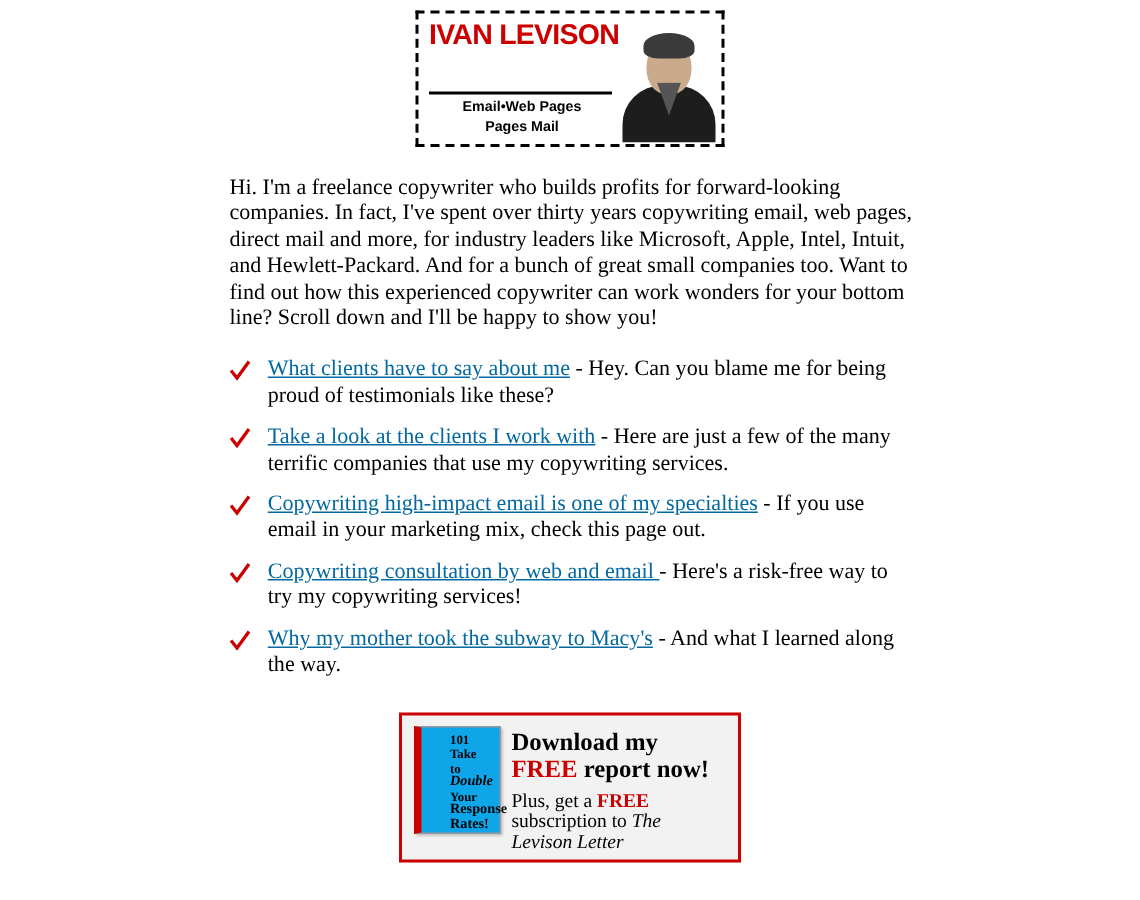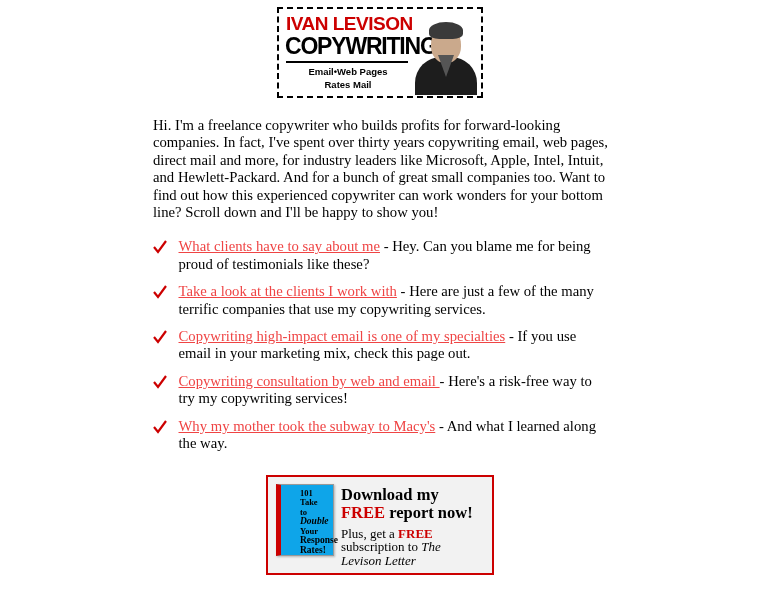--- a/index.html
+++ b/index.html
@@ -155,21 +155,21 @@
     padding-top: 2px;
     text-align: left;
   }
   .bullet svg { display: block; }
   .link-text {
     flex: 1;
     font-size: 14.7px;
     line-height: 17.4px;
   }
   .link-text a {
-    color: #ef4444;
+    color: #0369a1;
   }
 
   
   .offer-wrap {
     display: flex;
     justify-content: center;
     margin-top: 22px;
   }
   .offer {
     width: 228px;
@@ -229,24 +229,23 @@
   .oc-l3 .ital { font-style: italic; }
 </style>
 </head>
 <body>
 
 <div class="page">
 
   <div class="masthead-wrap">
     <div class="masthead">
       <div class="mh-name">IVAN LEVISON</div>
-      <div class="mh-word">COPYWRITING</div>
       <div class="mh-rule"></div>
       <div class="mh-sub1">Email•Web Pages</div>
-      <div class="mh-sub2">Rates Mail</div>
+      <div class="mh-sub2">Pages Mail</div>
       <div class="mh-photo">
         <div class="mh-body"></div>
         <div class="mh-face"></div>
         <div class="mh-hair"></div>
         <div class="mh-collar"></div>
       </div>
     </div>
   </div>
 
   <p class="intro">Hi. I'm a freelance copywriter who builds profits for forward-looking companies. In fact, I've spent over thirty years copywriting email, web pages, direct mail and more, for industry leaders like Microsoft, Apple, Intel, Intuit, and Hewlett-Packard. And for a bunch of great small companies too. Want to find out how this experienced copywriter can work wonders for your bottom line? Scroll down and I'll be happy to show you!</p>

